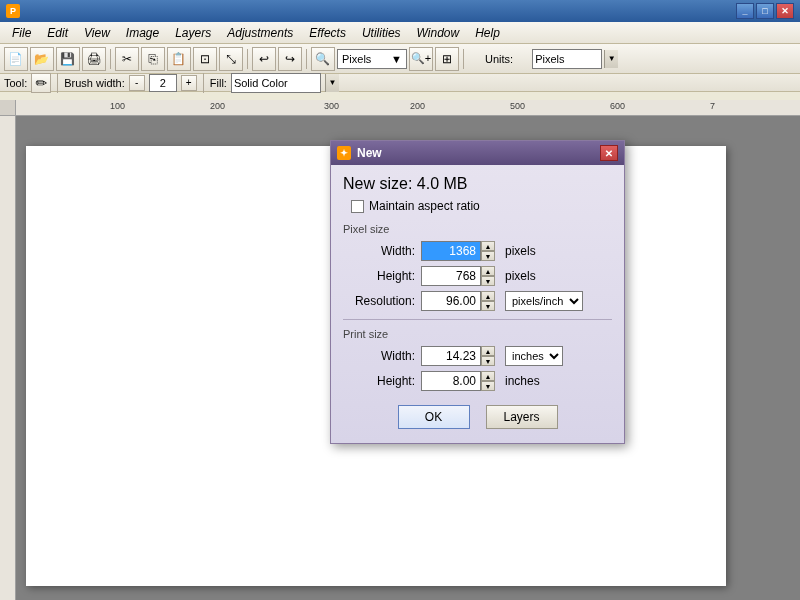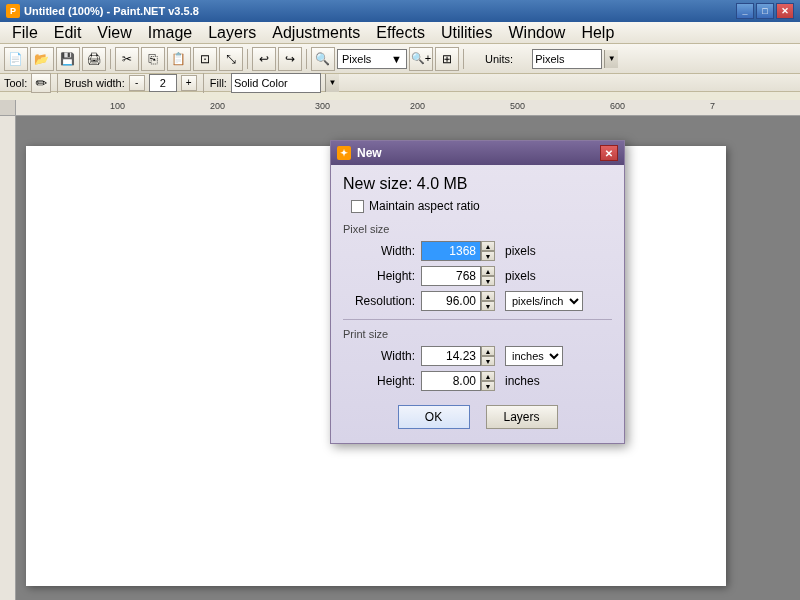--- a/index.html
+++ b/index.html
@@ -59,26 +59,27 @@
     .menu-bar {
       height: 22px;
       background: linear-gradient(to bottom, #f8f6f0, #e8e4d8);
       border-bottom: 1px solid #c0b89c;
       display: flex;
       align-items: center;
       padding: 0 4px;
     }
     .menu-item {
       padding: 2px 8px;
-      font-size: 16px;
+      font-size: 12px;
       color: #000;
       cursor: pointer;
       height: 20px;
       display: flex;
       align-items: center;
+      font-style: italic;
     }
 
     
     .toolbar {
       height: 30px;
       background: linear-gradient(to bottom, #f8f6f0, #e4e0d4);
       border-bottom: 1px solid #c0b89c;
       display: flex;
       align-items: center;
       padding: 0 4px;
@@ -396,21 +397,20 @@
       font-size: 9px;
       color: #404040;
       top: 1px;
     }
   </style>
 </head>
 <body>
 
 <div class="title-bar">
   <span class="title-bar-icon">P</span>
-  <span>Untitled (100%) - Paint.NET v3.5.8</span>
   <div class="title-bar-controls">
     <div class="title-btn">_</div>
     <div class="title-btn">□</div>
     <div class="title-btn close">✕</div>
   </div>
 </div>
 
 <div class="menu-bar">
   <div class="menu-item">File</div>
   <div class="menu-item">Edit</div>
@@ -469,21 +469,21 @@
   </div>
   <div class="combo-arrow">▼</div>
 </div>
 
 <div class="ruler-corner"></div>
 
 <div class="ruler-h">
   <div class="ruler-h-inner">
     <span class="ruler-num" style="left:94px">100</span>
     <span class="ruler-num" style="left:194px">200</span>
-    <span class="ruler-num" style="left:299px">300</span>
+    <span class="ruler-num" style="left:308px">300</span>
     <span class="ruler-num" style="left:394px">200</span>
     <span class="ruler-num" style="left:494px">500</span>
     <span class="ruler-num" style="left:594px">600</span>
     <span class="ruler-num" style="left:694px">7</span>
   </div>
 </div>
 
 <div class="ruler-v"></div>
 
 <div class="canvas-area">

